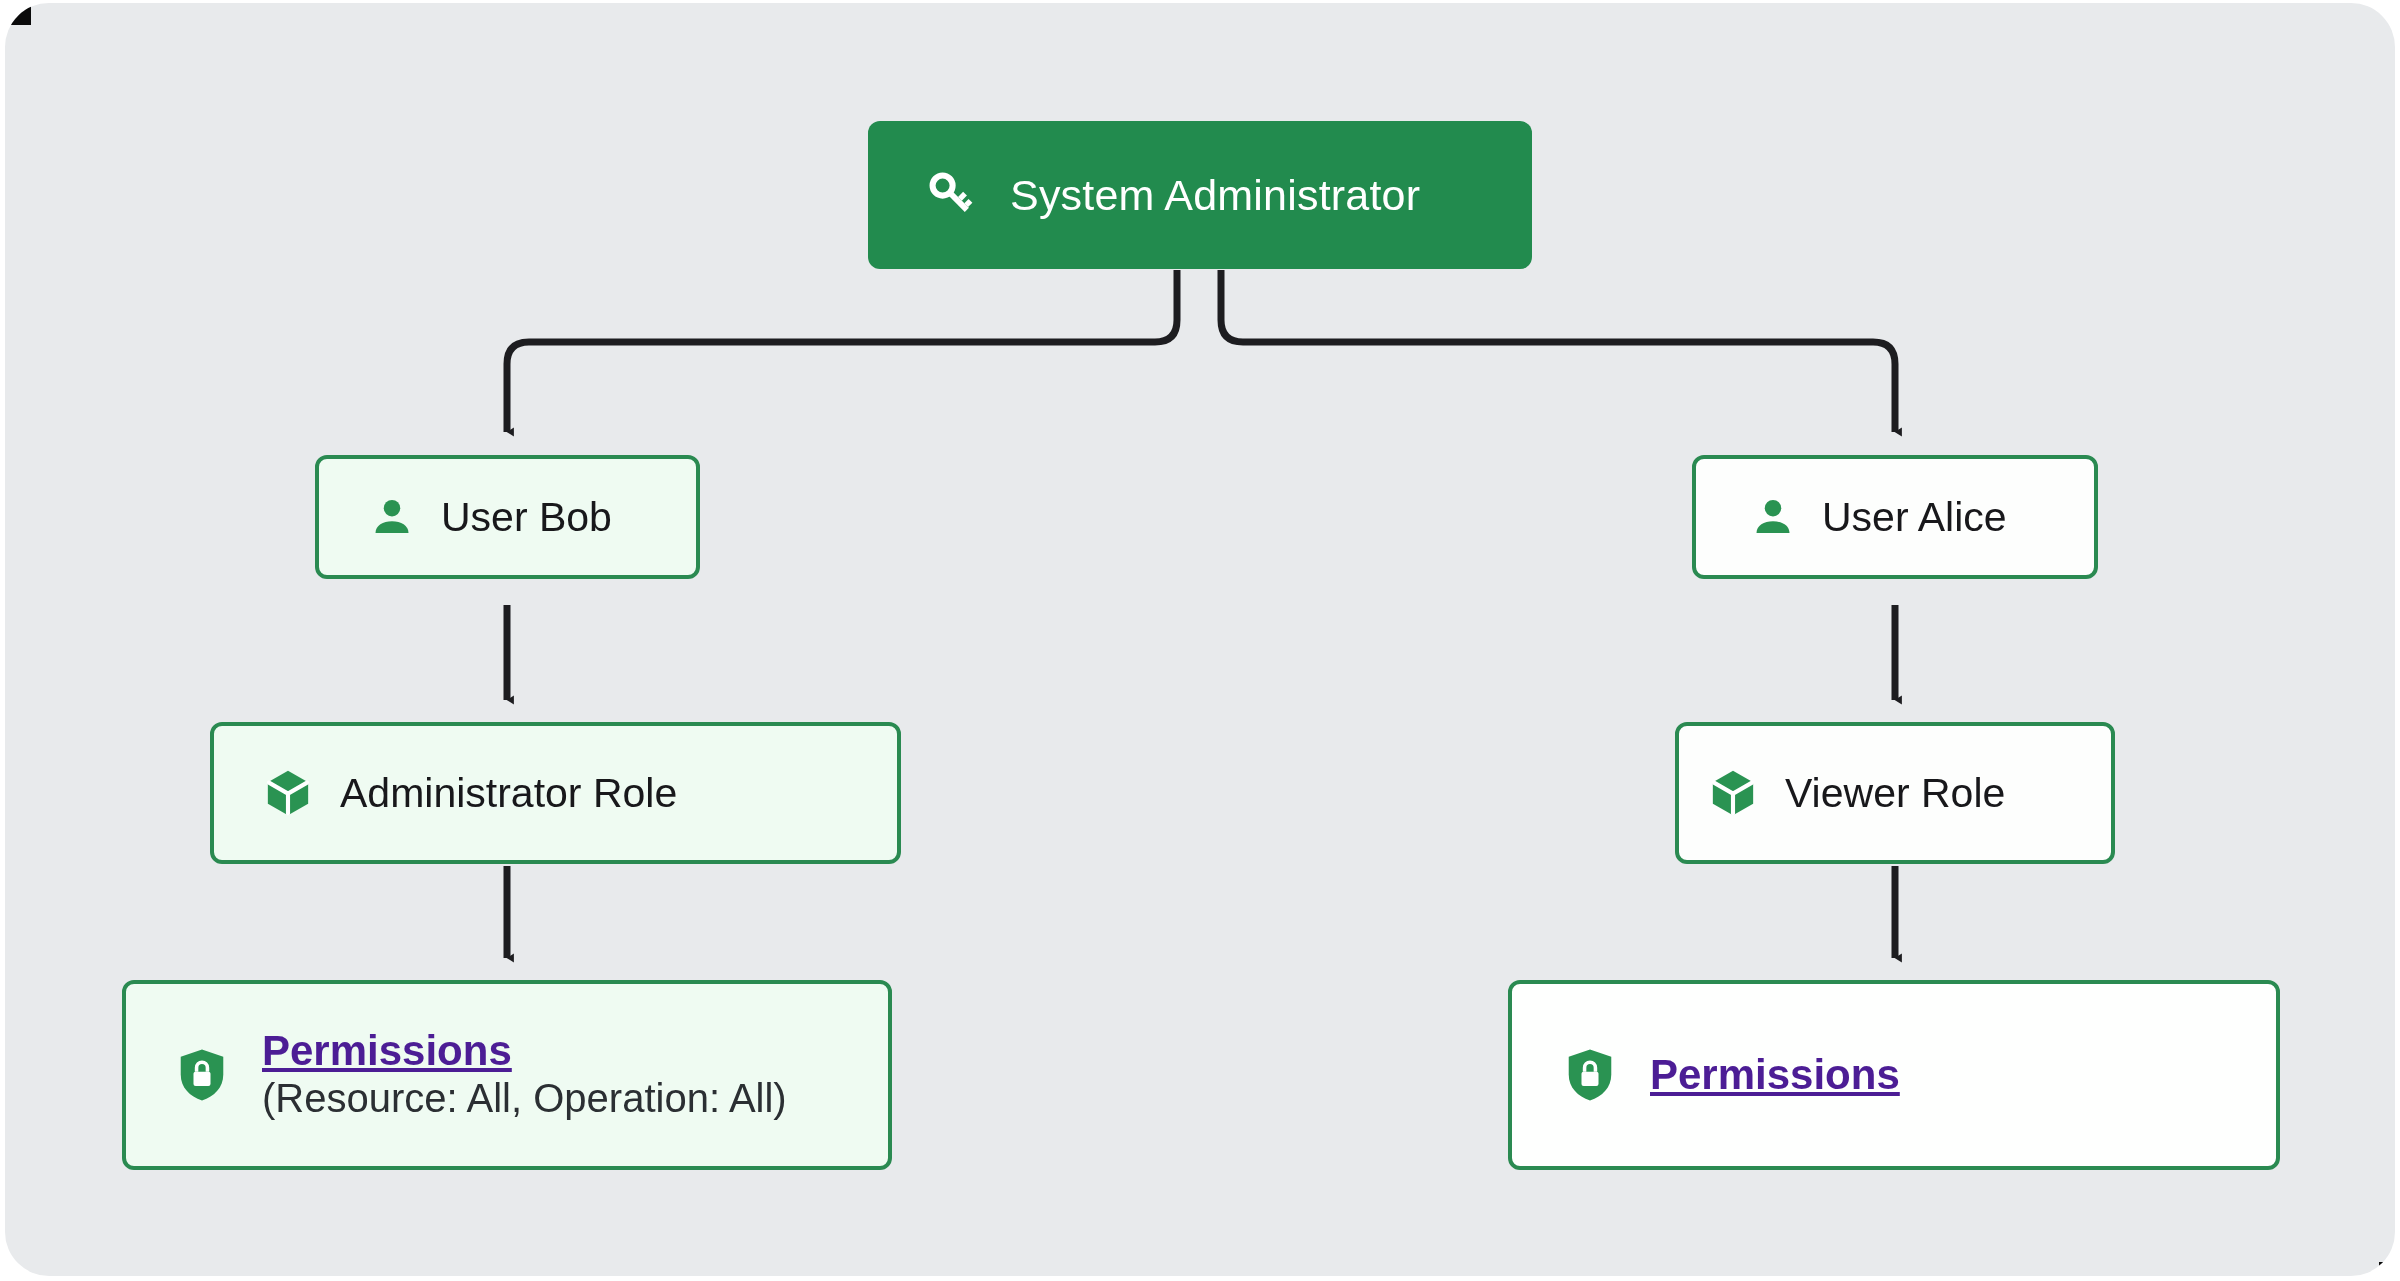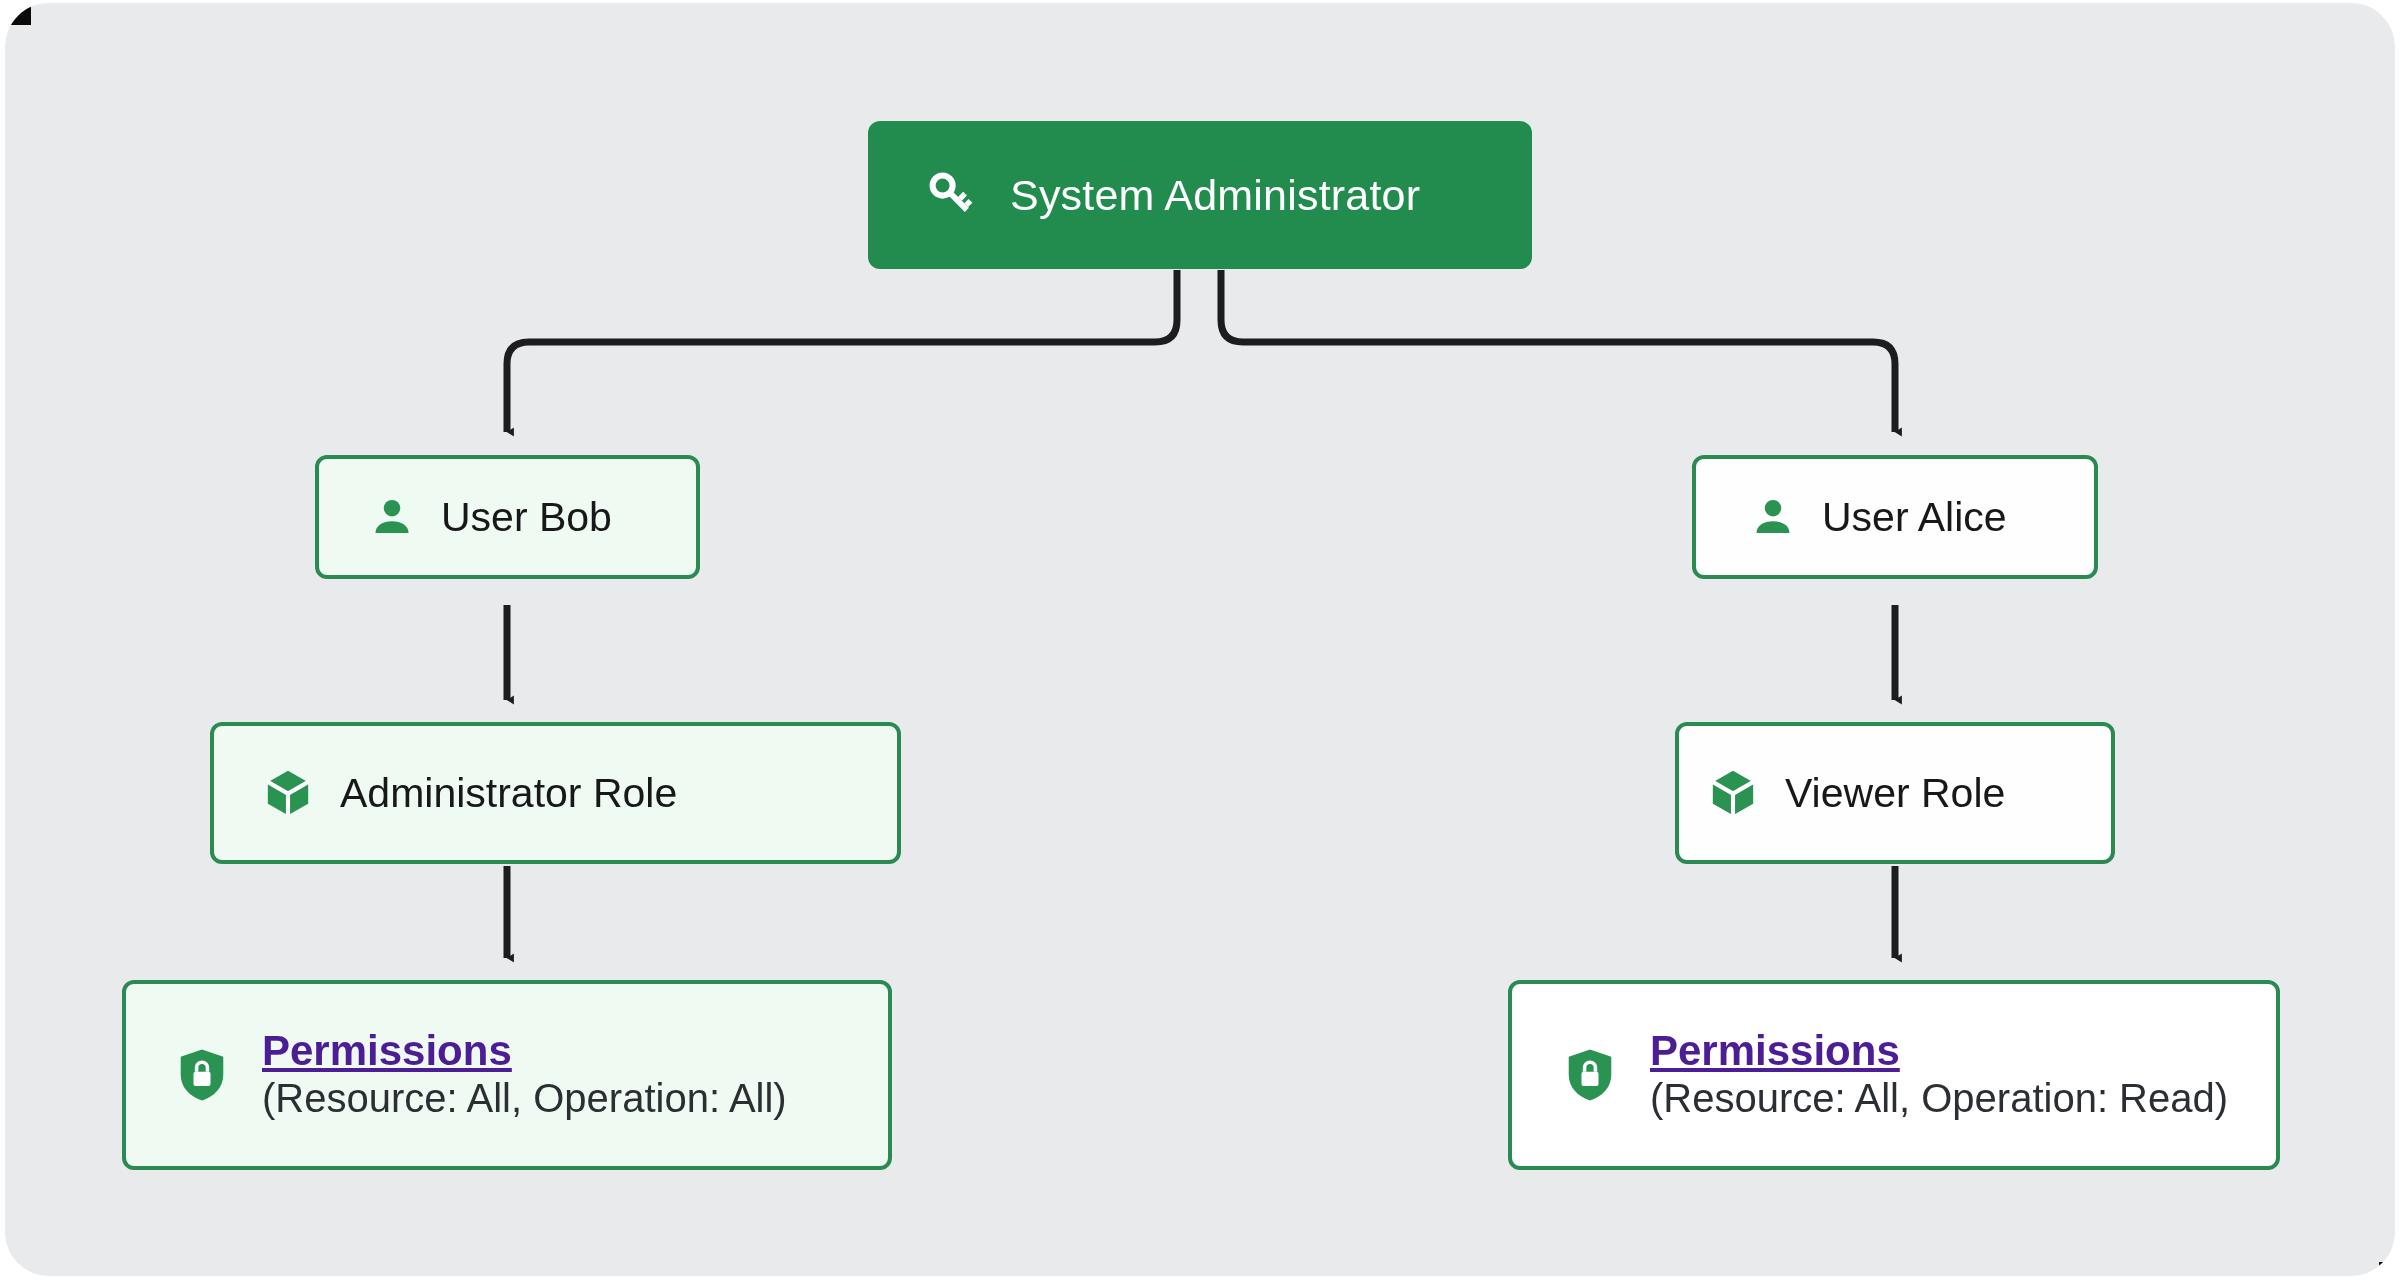--- a/index.html
+++ b/index.html
@@ -266,15 +266,14 @@
 <div class="node node-perm" id="node-perm-right">
   <span class="icon">
     <svg width="52" height="58" viewBox="0 0 22 24" xmlns="http://www.w3.org/2000/svg">
       <path d="M11 1.2 L20 4.3 V11.8 C20 17.3 16.2 21.1 11 22.8 C5.8 21.1 2 17.3 2 11.8 V4.3 Z" fill="#2a9352"></path>
       <rect x="7.4" y="10.6" width="7.2" height="6.1" rx="0.9" fill="#ffffff"></rect>
       <path d="M8.7 10.6 V8.9 a2.3 2.3 0 0 1 4.6 0 V10.6" fill="none" stroke="#ffffff" stroke-width="1.5"></path>
     </svg>
   </span>
   <span class="labels">
     <span class="title">Permissions</span>
-    <span class="subtitle">(Resource: All, Operation: Read)</span>
   </span>
 </div>
 
 </body></html>

